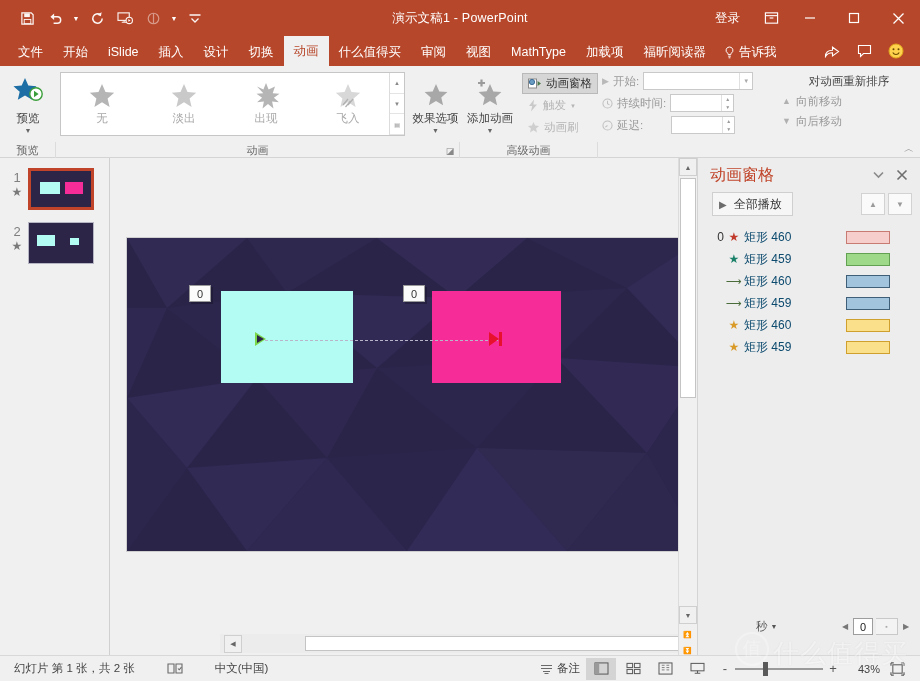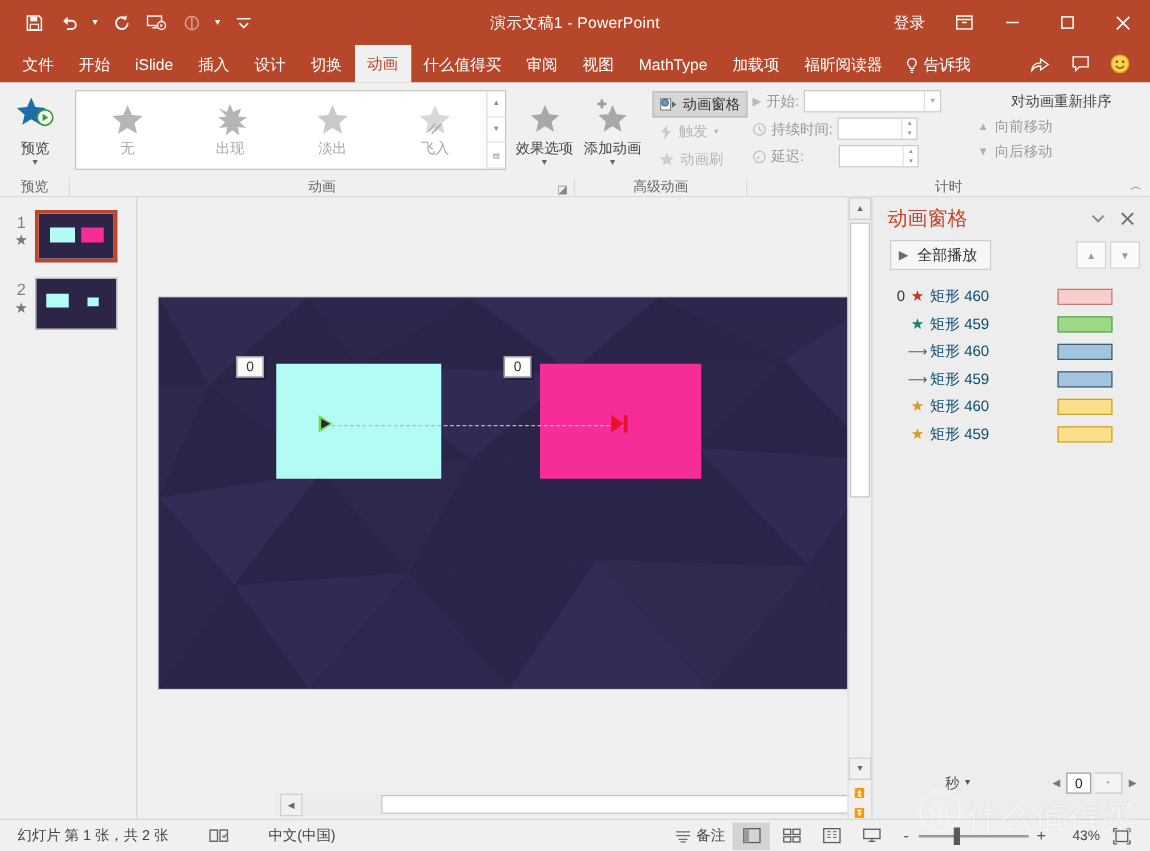--- a/index.html
+++ b/index.html
@@ -394,33 +394,33 @@
           <div class="gal-item">
             <span>
               <svg width="28" height="27" viewBox="0 0 28 27">
                   <path d="M14 1l3.5 8 8.7.7-6.6 5.7 2 8.5L14 19.3 6.4 23.9l2-8.5L1.8 9.7l8.7-.7z" fill="#b5b5b5"></path>
                 </svg>
             </span>
             <span class="gl">无</span>
           </div>
           <div class="gal-item">
             <span>
+              <svg width="28" height="27" viewBox="0 0 28 27">
+                  <path d="M14 1l3.5 8 8.7.7-6.6 5.7 2 8.5L14 19.3 6.4 23.9l2-8.5L1.8 9.7l8.7-.7z" fill="#c9c9c9"></path>
+                </svg>
+            </span>
+            <span class="gl">淡出</span>
+          </div>
+          <div class="gal-item">
+            <span>
               <svg width="30" height="28" viewBox="0 0 30 28">
                   <path d="M15 1l2.6 6.5L24 4.6l-2.3 6.6 6.8.6-5.6 3.9 5 4.6-6.8-.7 1.4 6.8-5.5-4.3-5.5 4.3 1.4-6.8-6.8.7 5-4.6-5.6-3.9 6.8-.6L6 4.6l6.4 2.9z" fill="#b5b5b5"></path>
                 </svg>
             </span>
             <span class="gl">出现</span>
-          </div>
-          <div class="gal-item">
-            <span>
-              <svg width="28" height="27" viewBox="0 0 28 27">
-                  <path d="M14 1l3.5 8 8.7.7-6.6 5.7 2 8.5L14 19.3 6.4 23.9l2-8.5L1.8 9.7l8.7-.7z" fill="#c9c9c9"></path>
-                </svg>
-            </span>
-            <span class="gl">淡出</span>
           </div>
           <div class="gal-item">
             <span>
               <svg width="28" height="27" viewBox="0 0 28 27">
                   <path d="M14 1l3.5 8 8.7.7-6.6 5.7 2 8.5L14 19.3 6.4 23.9l2-8.5L1.8 9.7l8.7-.7z" fill="#d8d8d8"></path>
                   <path d="M9 22l5-6M14 22l5-6M11.5 24l5-6" stroke="#b0b0b0" stroke-width="1.2"></path>
                 </svg>
             </span>
             <span class="gl">飞入</span>
           </div>
@@ -539,23 +539,20 @@
           <div class="reorder-title">对动画重新排序</div>
           <div class="reorder-btn">
             <span style="font-size:9px;color:#b0b0b0;">▲</span>
             <span>向前移动</span>
           </div>
           <div class="reorder-btn">
             <span style="font-size:9px;color:#b0b0b0;">▼</span>
             <span>向后移动</span>
           </div>
         </div>
-      </div>
-      <div class="group-label nosep">
-        <span>计时</span>
       </div>
       <div class="collapse-arrow">︿</div>
     </div>
   </div>
 
   <div class="workspace">
 
     <div class="thumbpane">
       <div class="thumb-row">
         <div class="thumb-meta">

